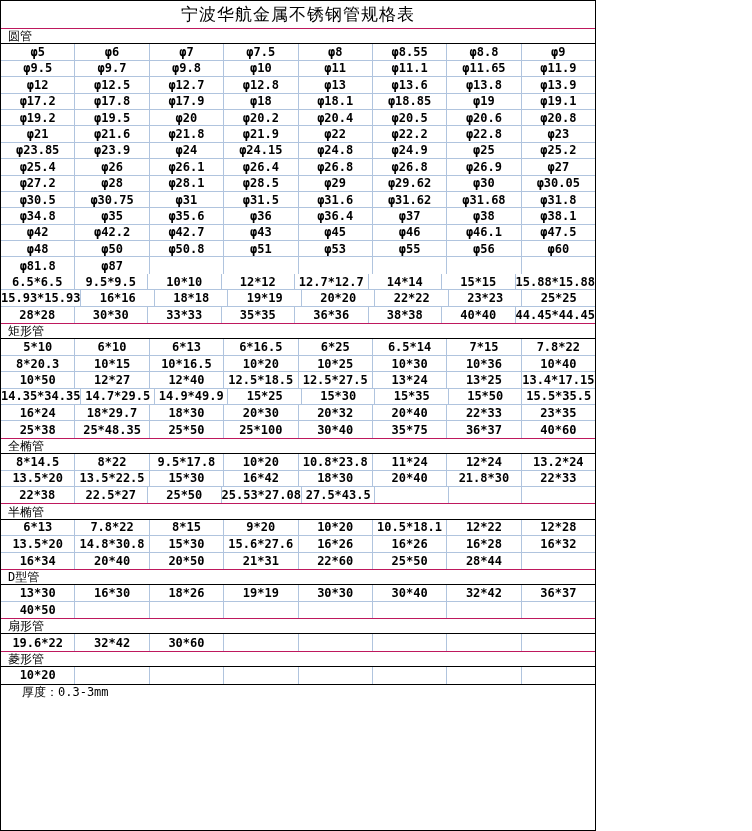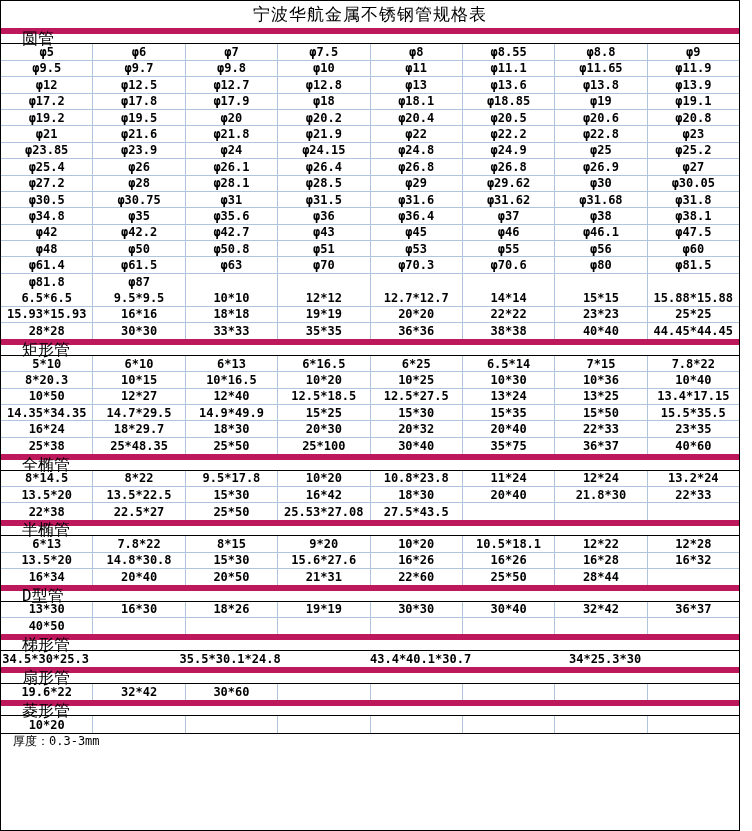--- a/index.html
+++ b/index.html
@@ -1,17 +1,17 @@
 <!DOCTYPE html>
 <html><head>
 <meta charset="utf-8">
 <style>
   html, body { margin: 0; padding: 0; background: #ffffff; }
   .sheet {
-    width: 740px;
+    width: 596px;
     height: 831px;
     box-sizing: border-box;
     border: 1px solid #000;
     background: #fff;
     color: #000;
     font-family: "DejaVu Sans Mono", monospace;
     overflow: hidden;
   }
   .title {
     height: 27px;
@@ -19,26 +19,26 @@
     display: flex;
     align-items: center;
     justify-content: center;
     font-size: 17px;
     font-family: "DejaVu Sans", sans-serif;
     letter-spacing: 1px;
   }
   .sec-header {
     height: 16.4px;
     box-sizing: border-box;
-    border-top: 6px solid #be185d;
+    border-top: 1px solid #be185d;
     border-bottom: 1px solid #000;
     display: flex;
     align-items: center;
-    padding-left: 21px;
-    font-size: 16px;
+    padding-left: 7px;
+    font-size: 12px;
     line-height: 1;
   }
   .row {
     display: flex;
     height: 16.4px;
     box-sizing: border-box;
     font-weight: bold;
   }
   .cell {
     flex: 1 0 0;
@@ -55,21 +55,21 @@
   }
   .cell:last-child { border-right: none; }
   .section .row:last-child .cell { border-bottom: none; }
   .row.no-grid .cell { border-right: none; border-bottom: none; }
   .footer {
     height: 16.4px;
     box-sizing: border-box;
     border-top: 1px solid #000;
     display: flex;
     align-items: center;
-    padding-left: 12px;
+    padding-left: 21px;
     font-size: 12px;
     line-height: 1;
   }
 </style>
 </head>
 <body>
 
 <div class="sheet">
   <div class="title">宁波华航金属不锈钢管规格表</div>
   <div>
@@ -199,30 +199,20 @@
           <div class="cell">φ48</div>
           <div class="cell">φ50</div>
           <div class="cell">φ50.8</div>
           <div class="cell">φ51</div>
           <div class="cell">φ53</div>
           <div class="cell">φ55</div>
           <div class="cell">φ56</div>
           <div class="cell">φ60</div>
         </div>
         <div class="row">
-          <div class="cell">φ61.4</div>
-          <div class="cell">φ61.5</div>
-          <div class="cell">φ63</div>
-          <div class="cell">φ70</div>
-          <div class="cell">φ70.3</div>
-          <div class="cell">φ70.6</div>
-          <div class="cell">φ80</div>
-          <div class="cell">φ81.5</div>
-        </div>
-        <div class="row">
           <div class="cell">φ81.8</div>
           <div class="cell">φ87</div>
           <div class="cell"></div>
           <div class="cell"></div>
           <div class="cell"></div>
           <div class="cell"></div>
           <div class="cell"></div>
           <div class="cell"></div>
         </div>
       </div>
@@ -404,33 +394,20 @@
           <div class="cell"></div>
           <div class="cell"></div>
           <div class="cell"></div>
           <div class="cell"></div>
           <div class="cell"></div>
           <div class="cell"></div>
           <div class="cell"></div>
         </div>
       </div>
       <div class="section">
-        <div class="sec-header">梯形管</div>
-        <div class="row no-grid">
-          <div class="cell">34.5*30*25.3</div>
-          <div class="cell"></div>
-          <div class="cell">35.5*30.1*24.8</div>
-          <div class="cell"></div>
-          <div class="cell">43.4*40.1*30.7</div>
-          <div class="cell"></div>
-          <div class="cell">34*25.3*30</div>
-          <div class="cell"></div>
-        </div>
-      </div>
-      <div class="section">
         <div class="sec-header">扇形管</div>
         <div class="row">
           <div class="cell">19.6*22</div>
           <div class="cell">32*42</div>
           <div class="cell">30*60</div>
           <div class="cell"></div>
           <div class="cell"></div>
           <div class="cell"></div>
           <div class="cell"></div>
           <div class="cell"></div>

